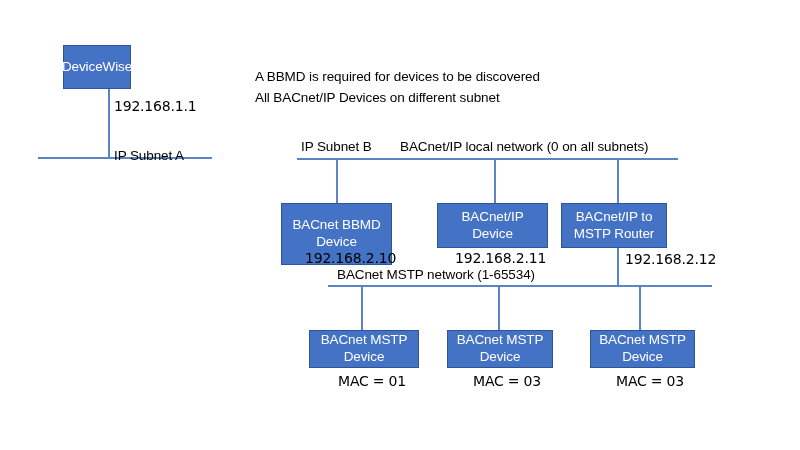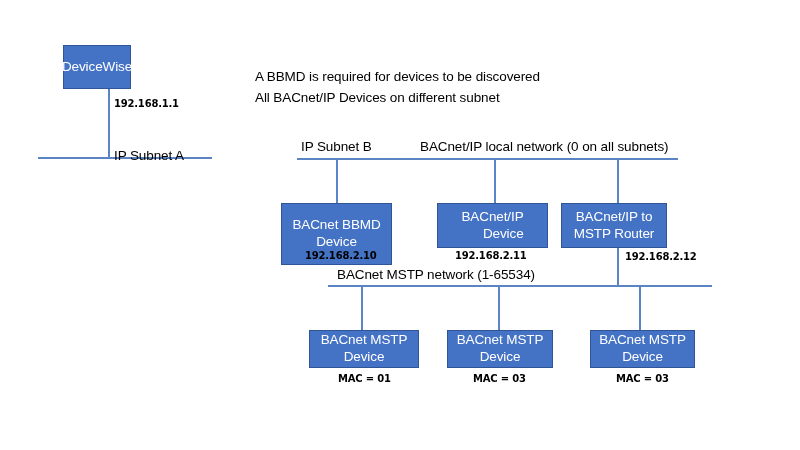--- a/index.html
+++ b/index.html
@@ -41,26 +41,25 @@
   }
   
   .drop-line {
     position: absolute;
     width: 0;
     border-left: 2px solid #5b84c4;
   }
   
   .addr-label {
     position: absolute;
-    font-size: 10px;
+    font-size: 14px;
     color: #000000;
     white-space: nowrap;
     font-family: "DejaVu Sans", sans-serif;
     letter-spacing: -0.2px;
-    font-weight: bold;
   }
   
   .net-label {
     position: absolute;
     font-size: 13.5px;
     color: #000000;
     white-space: nowrap;
     letter-spacing: -0.1px;
   }
   
@@ -91,31 +90,31 @@
   <div class="addr-label" style="left:114px; top:98px;">192.168.1.1</div>
 
   <div class="bus-line" style="left:38px; top:157px; width:174px;"></div>
 
   <div class="net-label" style="left:114px; top:148px;">IP Subnet A</div>
 
   <div class="bus-line" style="left:297px; top:158px; width:381px;"></div>
 
   <div class="net-label" style="left:301px; top:139px;">IP Subnet B</div>
 
-  <div class="net-label" style="left:420px; top:139px;">BACnet/IP local network (0 on all subnets)</div>
+  <div class="net-label" style="left:400px; top:139px;">BACnet/IP local network (0 on all subnets)</div>
 
   <div class="drop-line" style="left:336px; top:158px; height:45px;"></div>
   <div class="drop-line" style="left:494px; top:158px; height:45px;"></div>
   <div class="drop-line" style="left:617px; top:158px; height:45px;"></div>
 
   <div class="node-box" style="left:281px; top:203px; width:111px; height:62px;">BACnet BBMD
 Device</div>
   <div class="addr-label" style="left:305px; top:250px;">192.168.2.10</div>
 
-  <div class="node-box" style="left:437px; top:203px; width:111px; height:45px;text-align:right;">BACnet/IP
+  <div class="node-box" style="left:437px; top:203px; width:111px; height:45px;">BACnet/IP
 Device</div>
   <div class="addr-label" style="left:455px; top:250px;">192.168.2.11</div>
 
   <div class="node-box" style="left:561px; top:203px; width:106px; height:45px;">BACnet/IP to
 MSTP Router</div>
   <div class="addr-label" style="left:625px; top:251px;">192.168.2.12</div>
 
   <div class="drop-line" style="left:617px; top:248px; height:38px;"></div>
 
   <div class="bus-line" style="left:328px; top:285px; width:384px;"></div>

